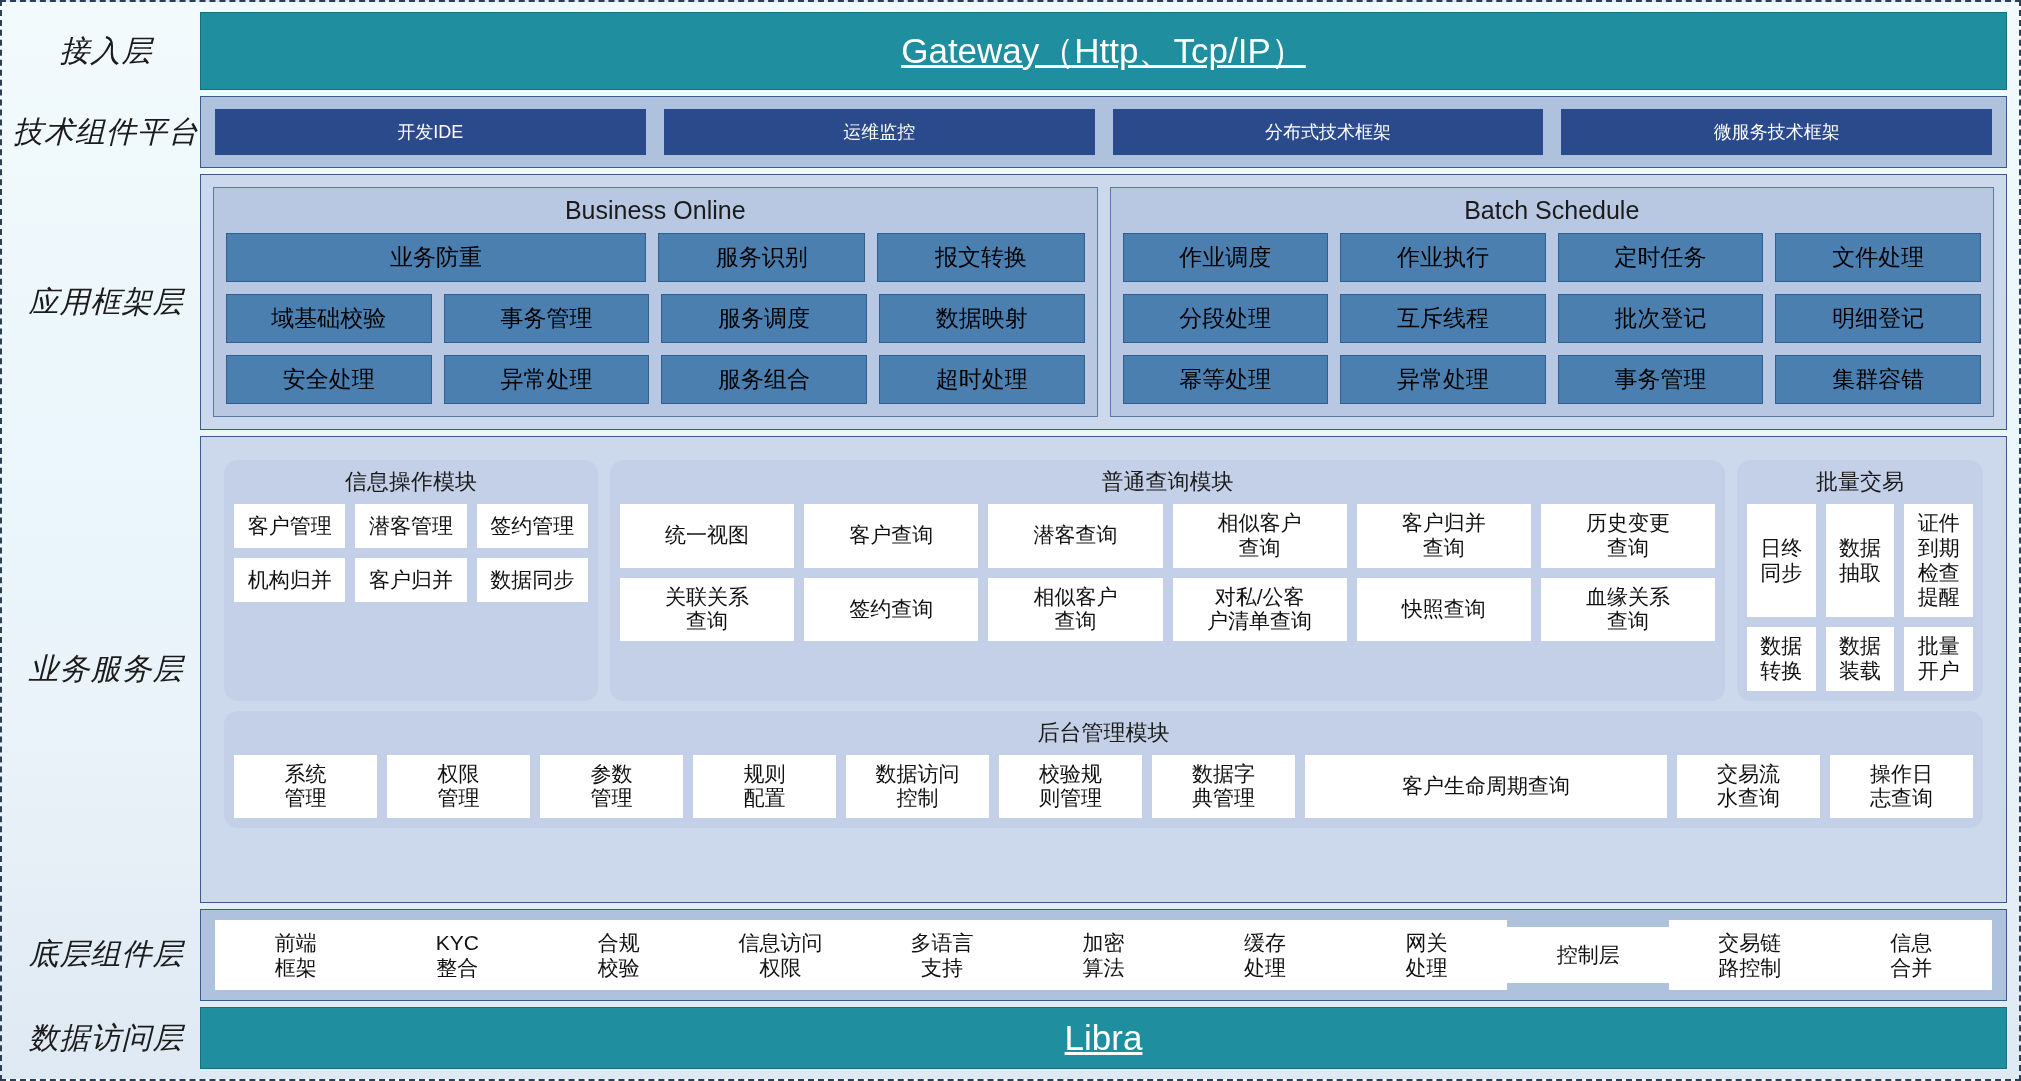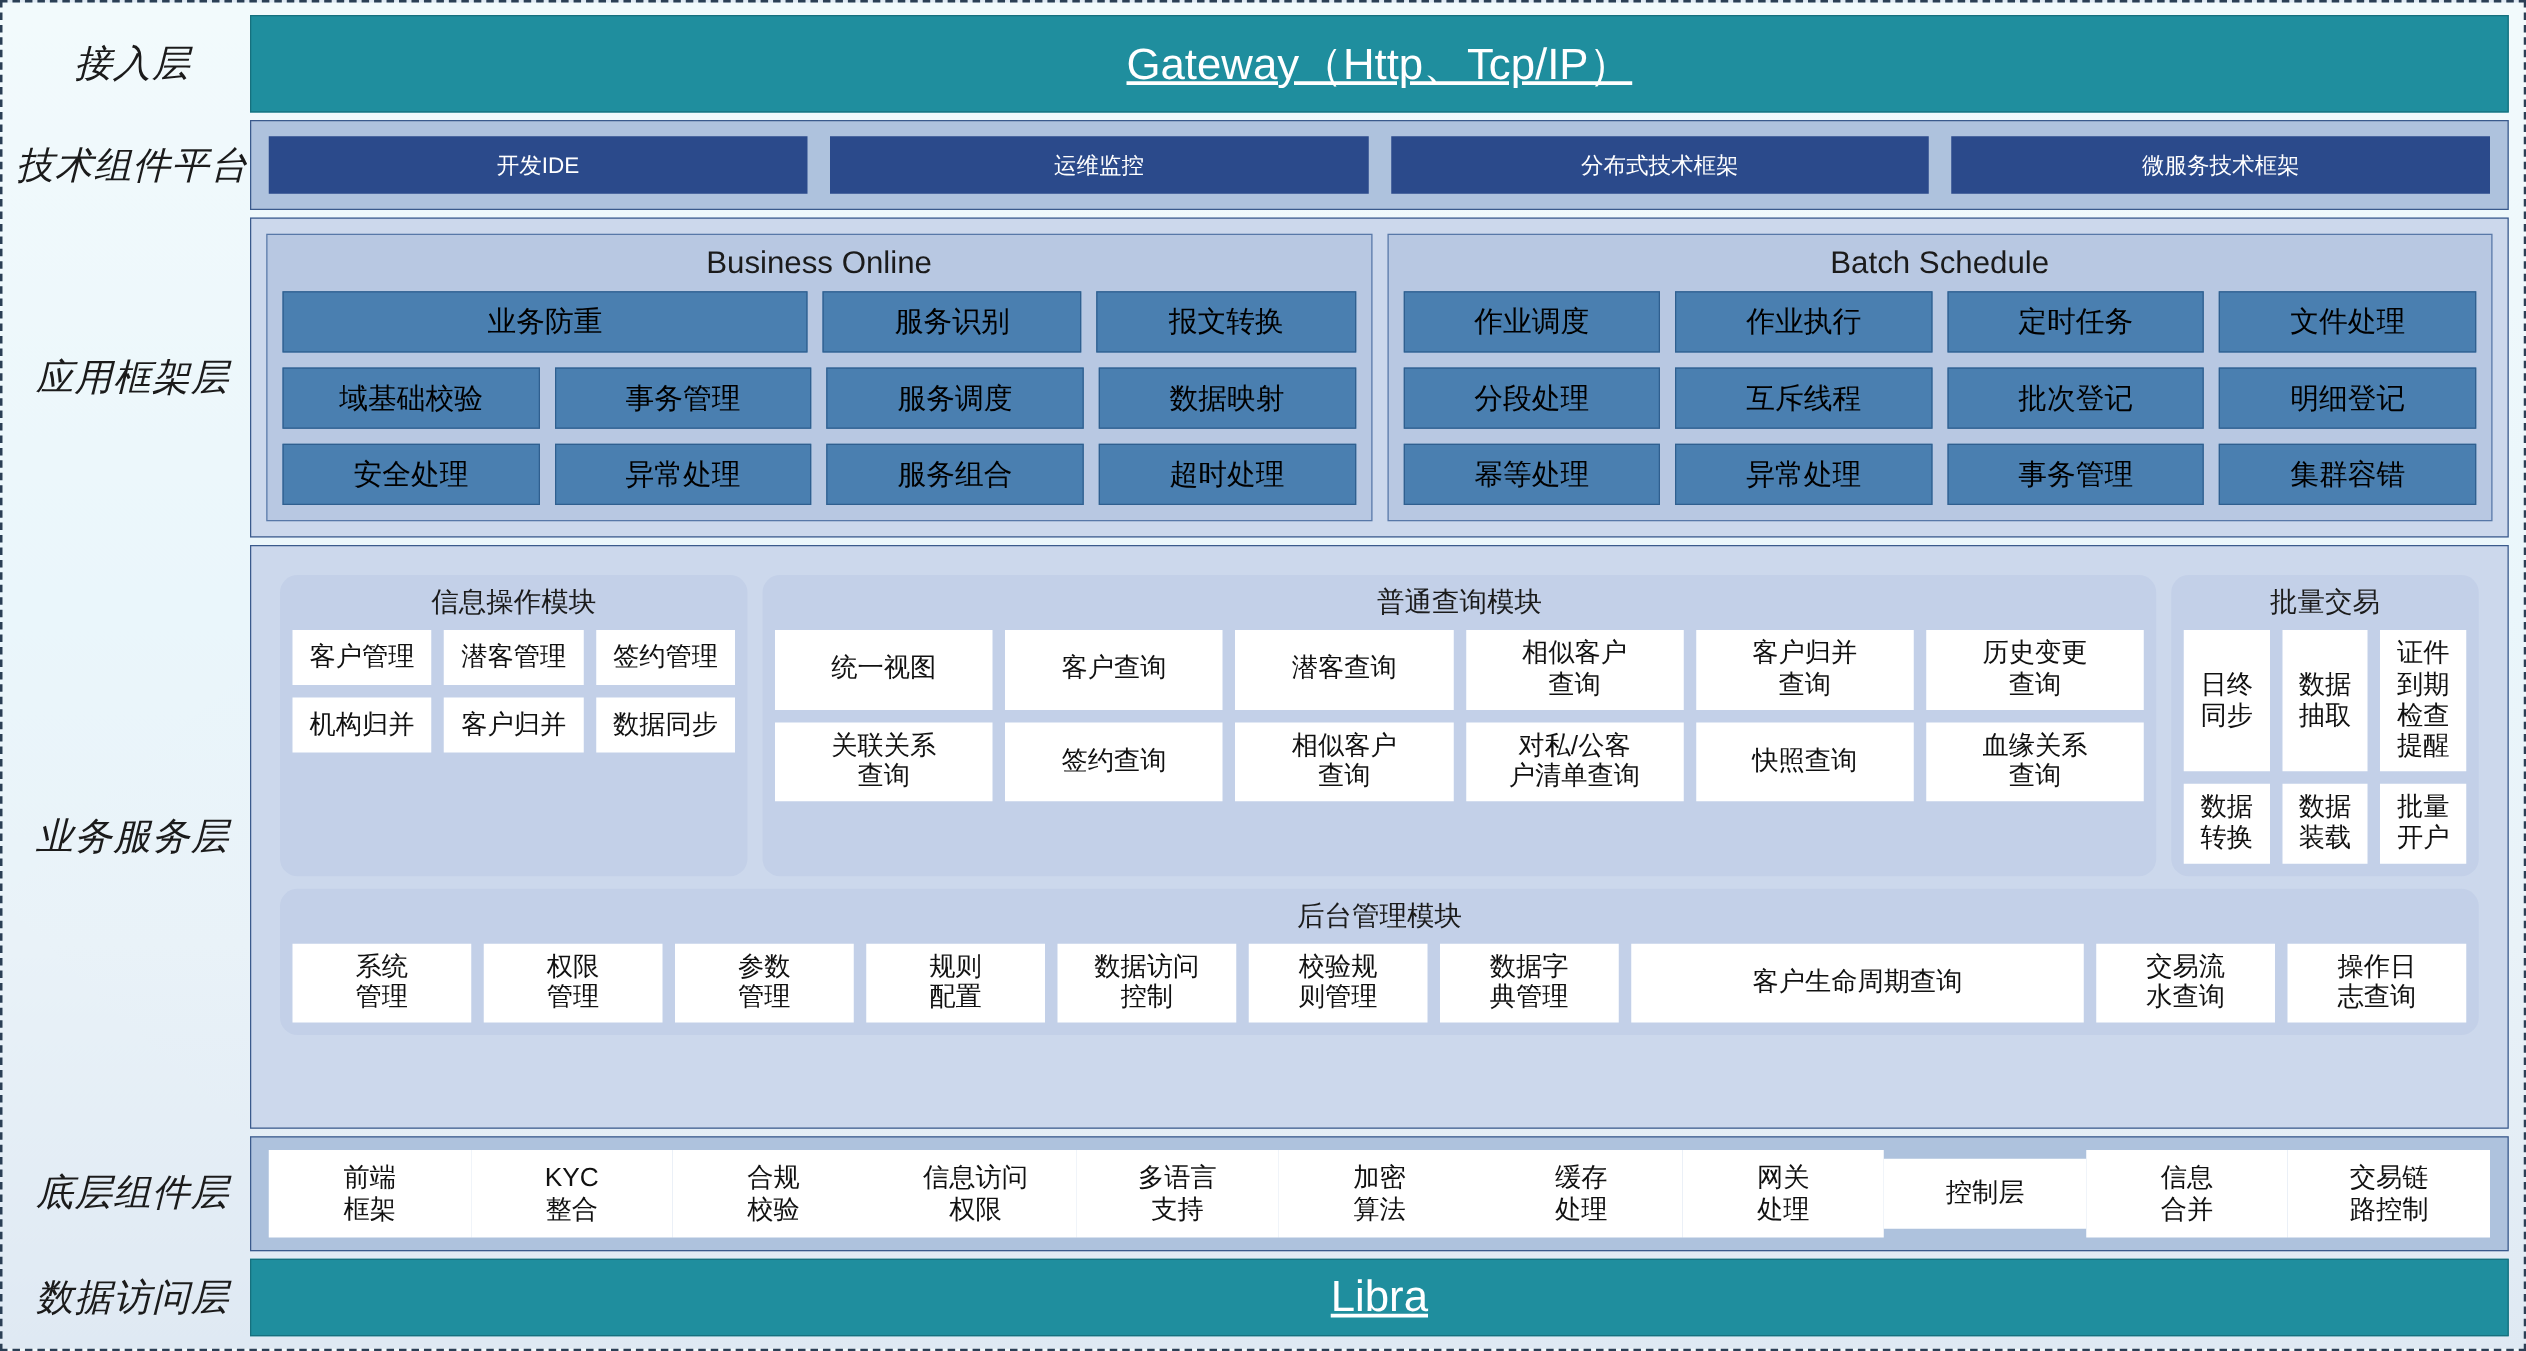--- a/index.html
+++ b/index.html
@@ -295,24 +295,24 @@
 权限</div>
             <div class="compcell">多语言
 支持</div>
             <div class="compcell">加密
 算法</div>
             <div class="compcell">缓存
 处理</div>
             <div class="compcell">网关
 处理</div>
             <div class="compcell">控制层</div>
+            <div class="compcell">交易链
+路控制</div>
             <div class="compcell">信息
 合并</div>
-            <div class="compcell">交易链
-路控制</div>
           </div>
       </div>
     </div>
 
     <div class="row r-data">
       <div class="rowlabel">数据访问层</div>
       <div class="rowbody">
         <div class="tealbar">Libra</div>
       </div>
     </div>

